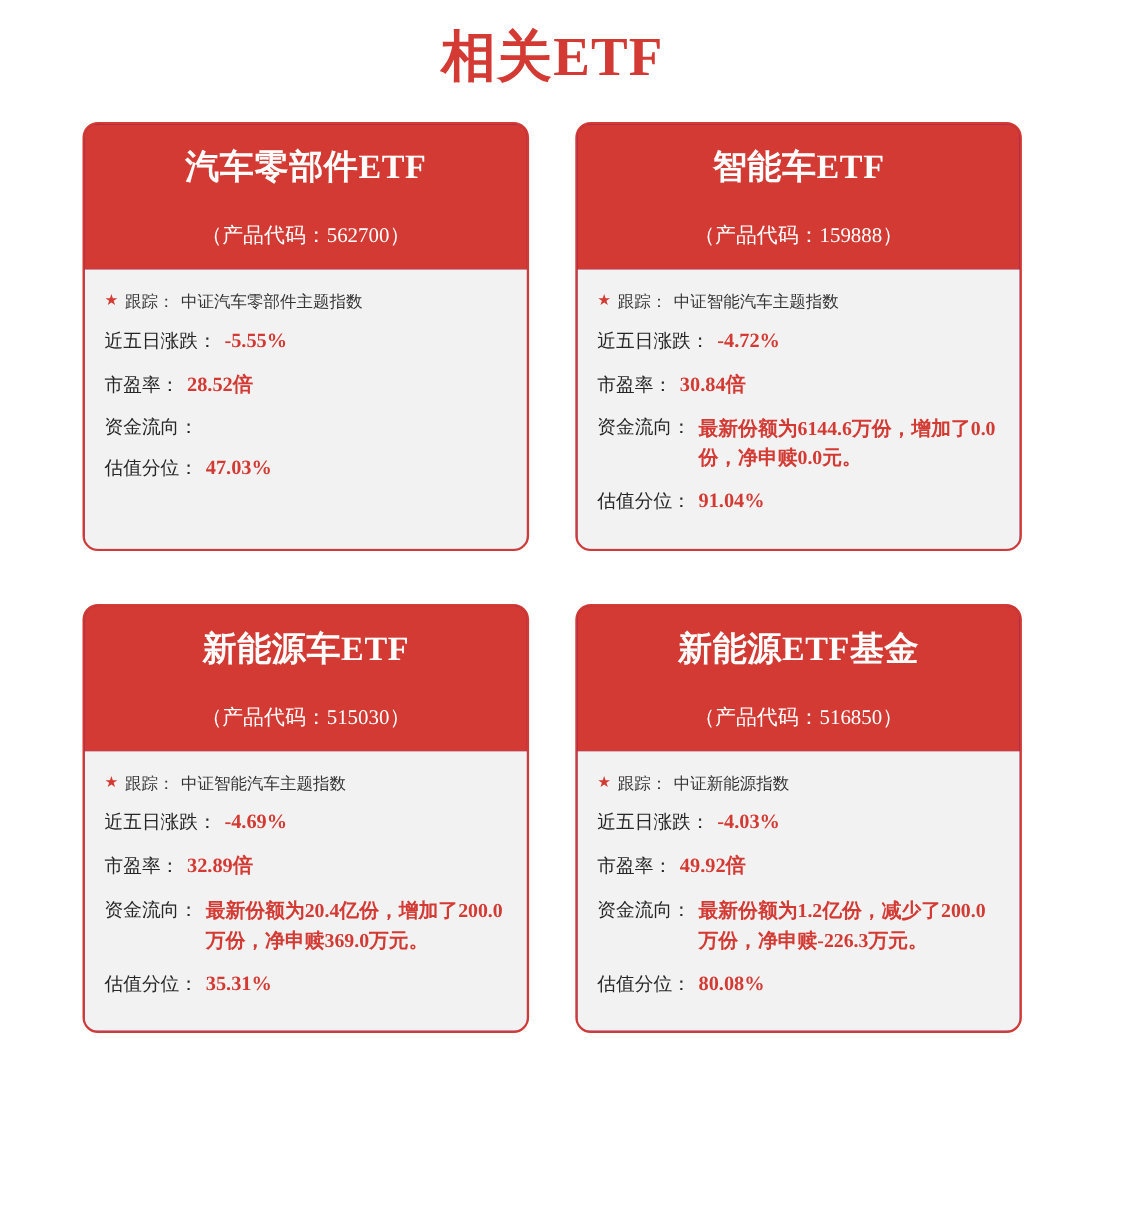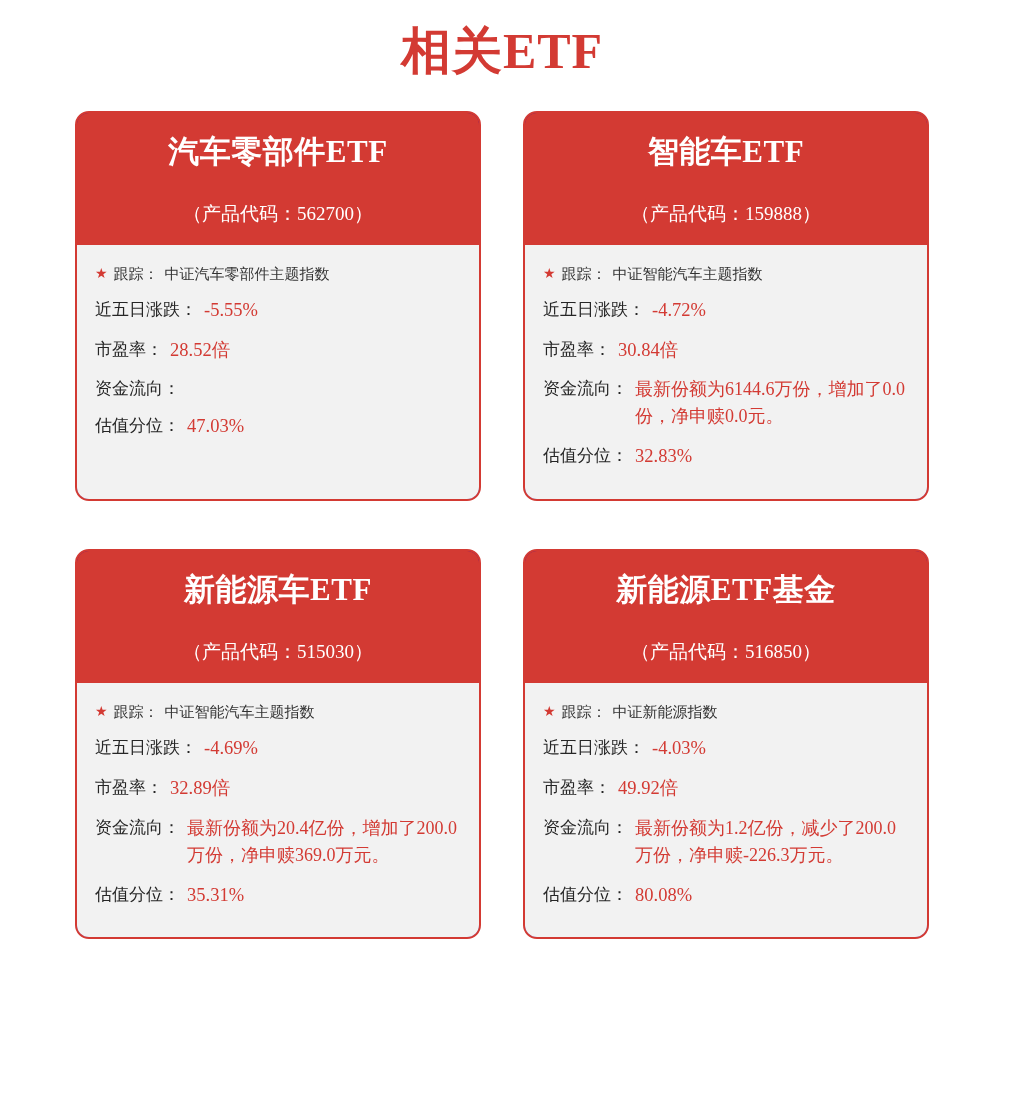--- a/index.html
+++ b/index.html
@@ -92,21 +92,21 @@
   .stat-label {
     color: #262626;
     font-size: 17px;
     white-space: nowrap;
     font-weight: normal;
     padding-top: 1px;
   }
   .stat-value {
     color: #d33a33;
     font-size: 18.5px;
-    font-weight: normal;
+    font-weight: bold;
     margin-left: 7px;
     line-height: 1.45;
   }
   .stat-value.flow {
     font-size: 18px;
     line-height: 1.5;
   }
 </style>
 </head>
 <body>
@@ -164,21 +164,21 @@
         <div class="stat-row">
           <span class="stat-label">市盈率：</span>
           <span class="stat-value">30.84倍</span>
         </div>
         <div class="stat-row">
           <span class="stat-label">资金流向：</span>
           <span class="stat-value flow">最新份额为6144.6万份，增加了0.0份，净申赎0.0元。</span>
         </div>
         <div class="stat-row">
           <span class="stat-label">估值分位：</span>
-          <span class="stat-value">32.83%</span>
+          <span class="stat-value">91.04%</span>
         </div>
       </div>
     </div>
 
     <div class="card">
       <div class="card-header">
         <div class="card-title">新能源车ETF</div>
         <div class="card-code">（产品代码：515030）</div>
       </div>
       <div class="card-body">

